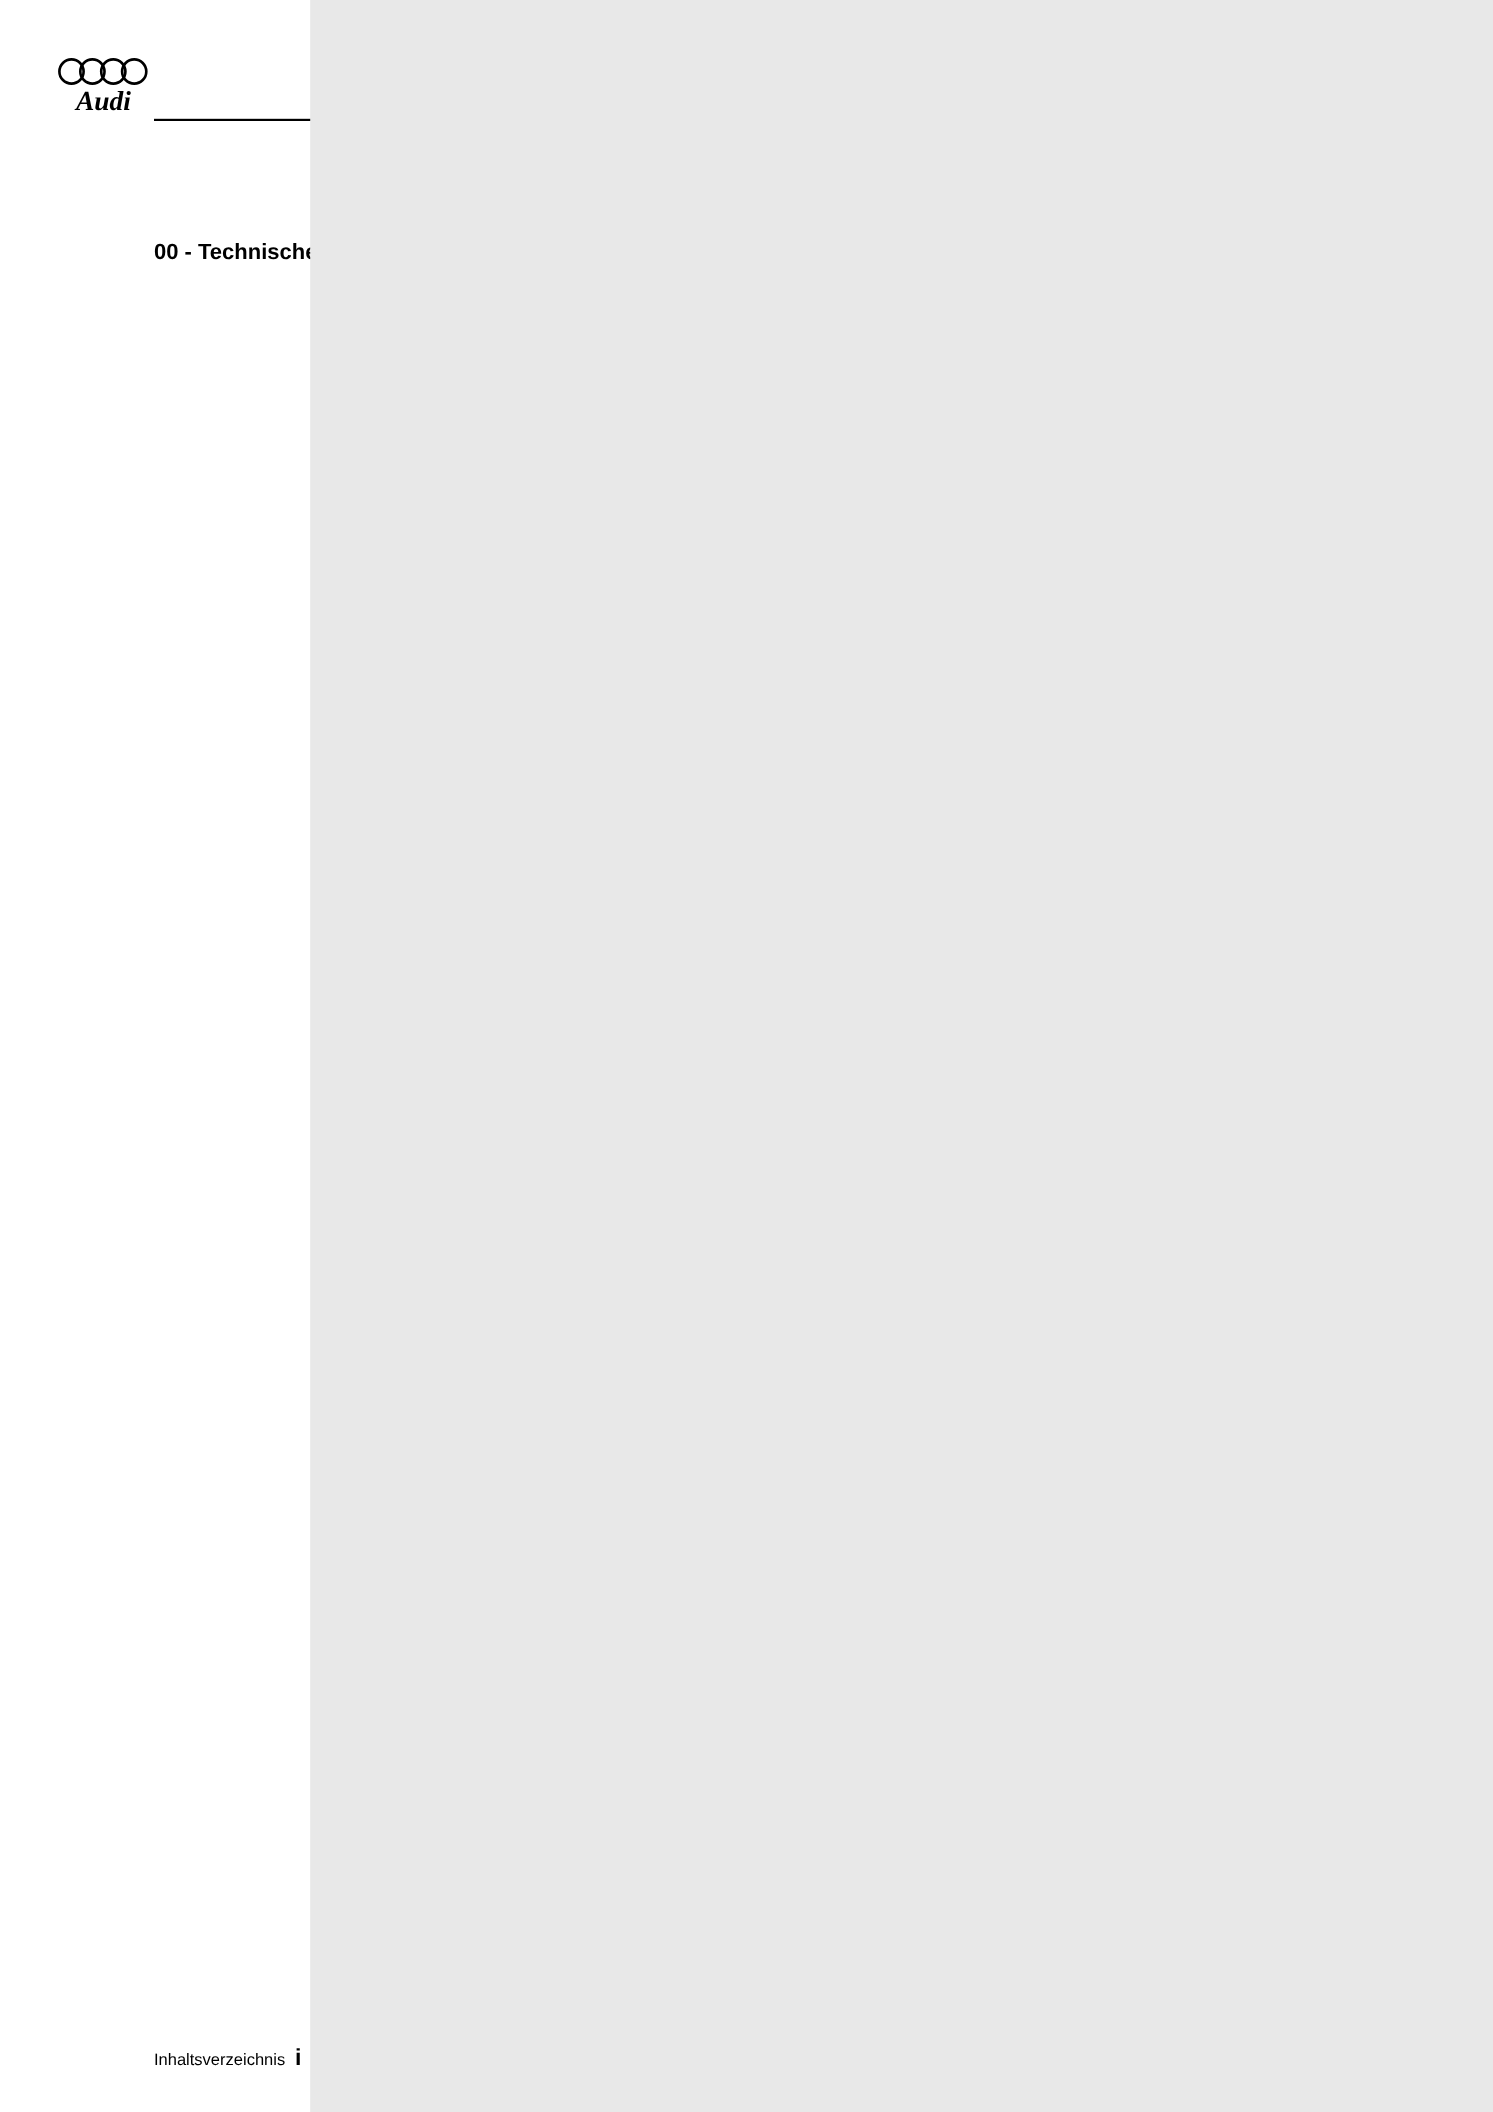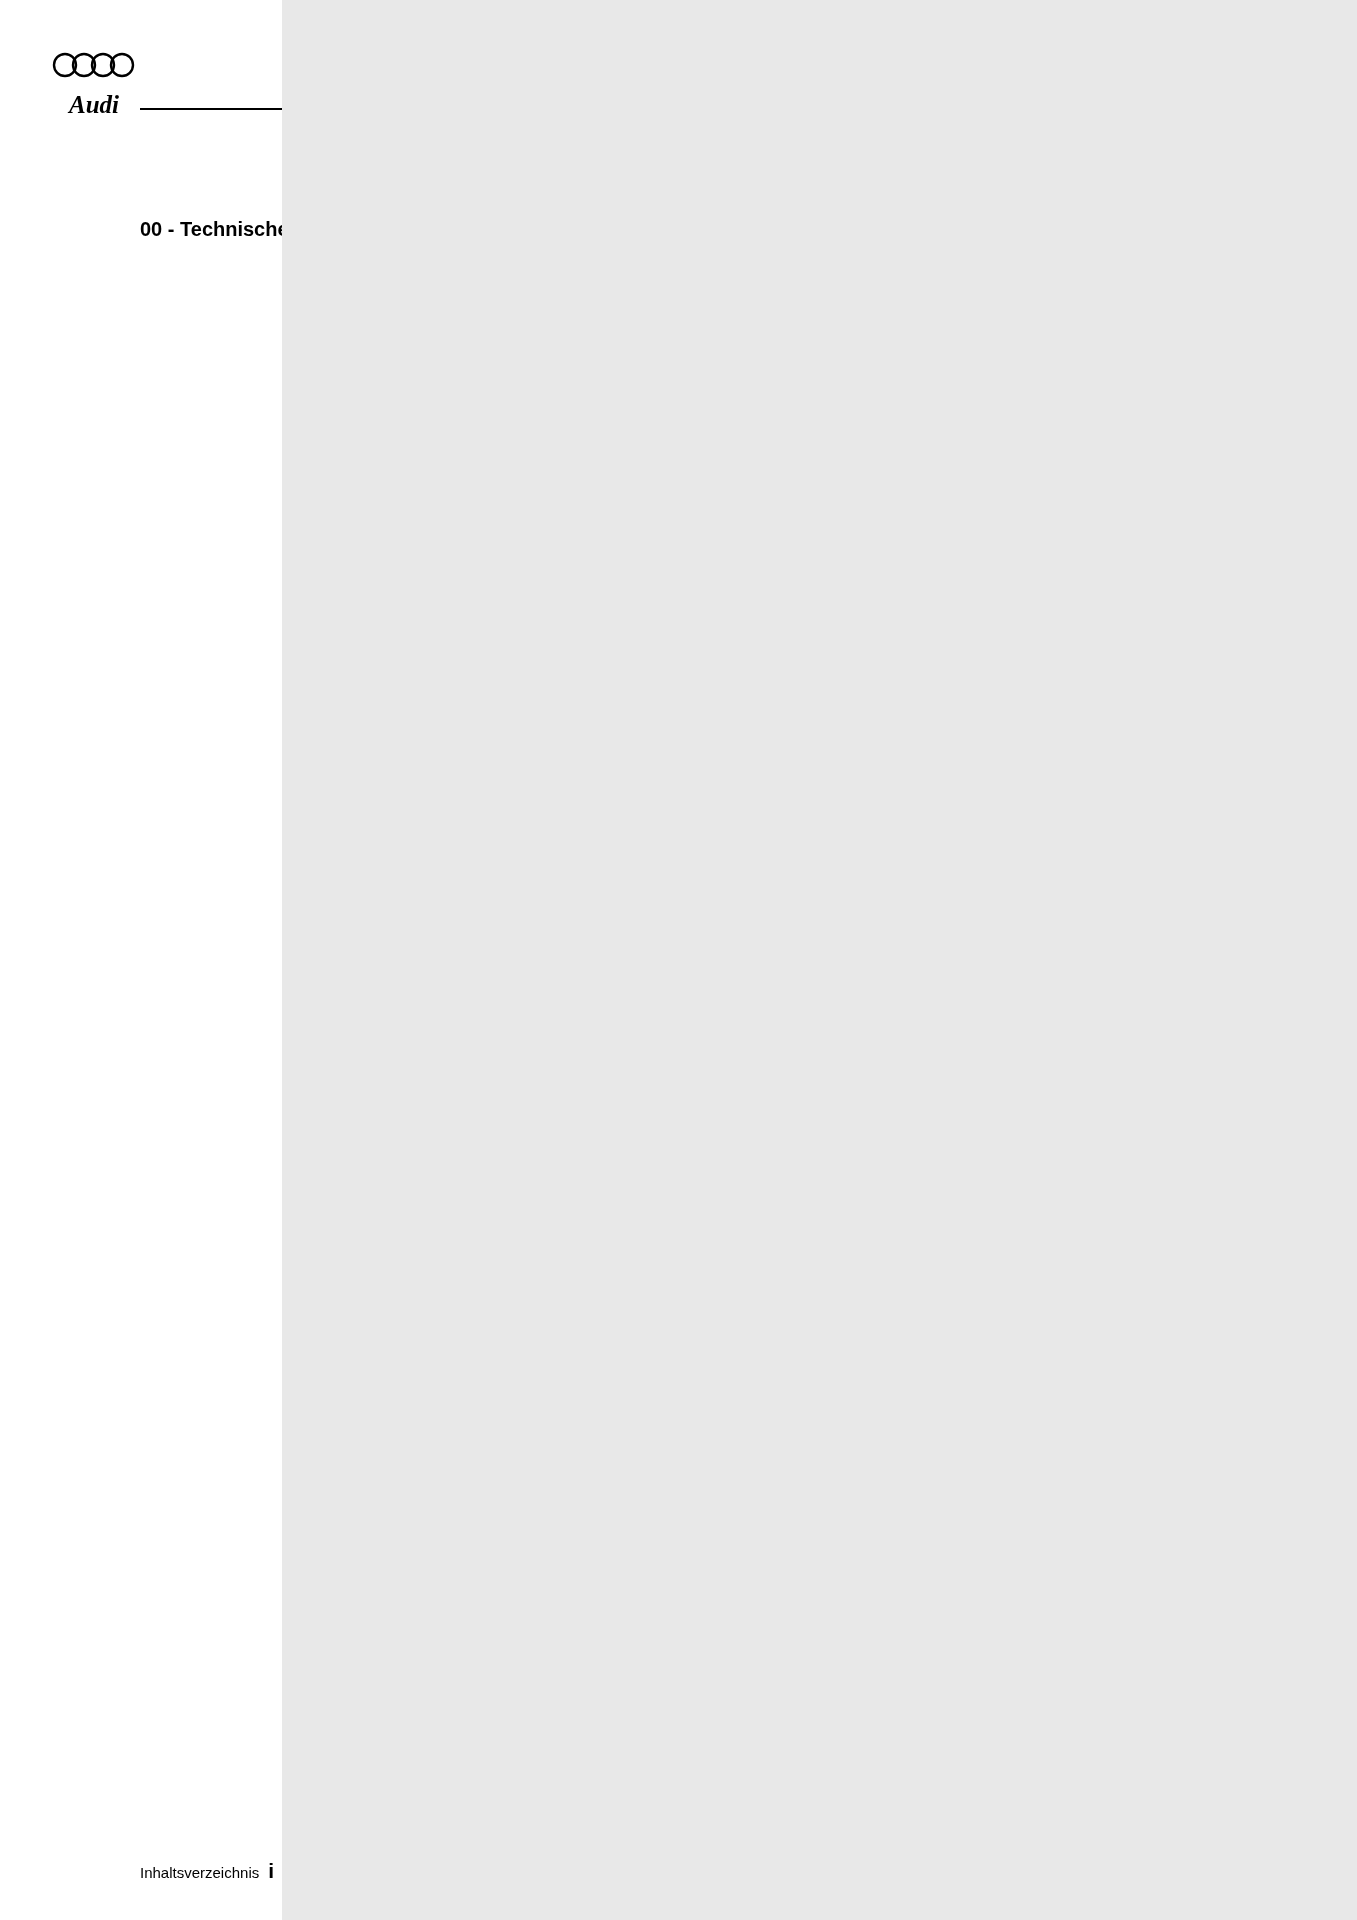--- a/index.html
+++ b/index.html
@@ -16,21 +16,21 @@
 
   
   .header { position:relative; padding-top:56px; }
   .header-lines { width:890px; text-align:right; font-size:17px; line-height:22px; }
   .rule { width:1075px; border-top:2px solid #000; margin-top:8px; }
   .brand { position:absolute; top:50px; right:0; width:92px; display:flex; flex-direction:column; align-items:center; }
   .brand svg { display:block; }
   .wordmark {
     font-family:"Liberation Serif","DejaVu Serif",serif;
     font-style:italic; font-weight:bold;
-    font-size:25px; line-height:26px; margin-top:12px;
+    font-size:25px; line-height:26px; margin-top:0;
   }
 
   
   .title {
     width:890px; text-align:center;
     font-size:25px; font-weight:bold;
     margin:44px 0 0 0; padding:0;
   }
 
   

